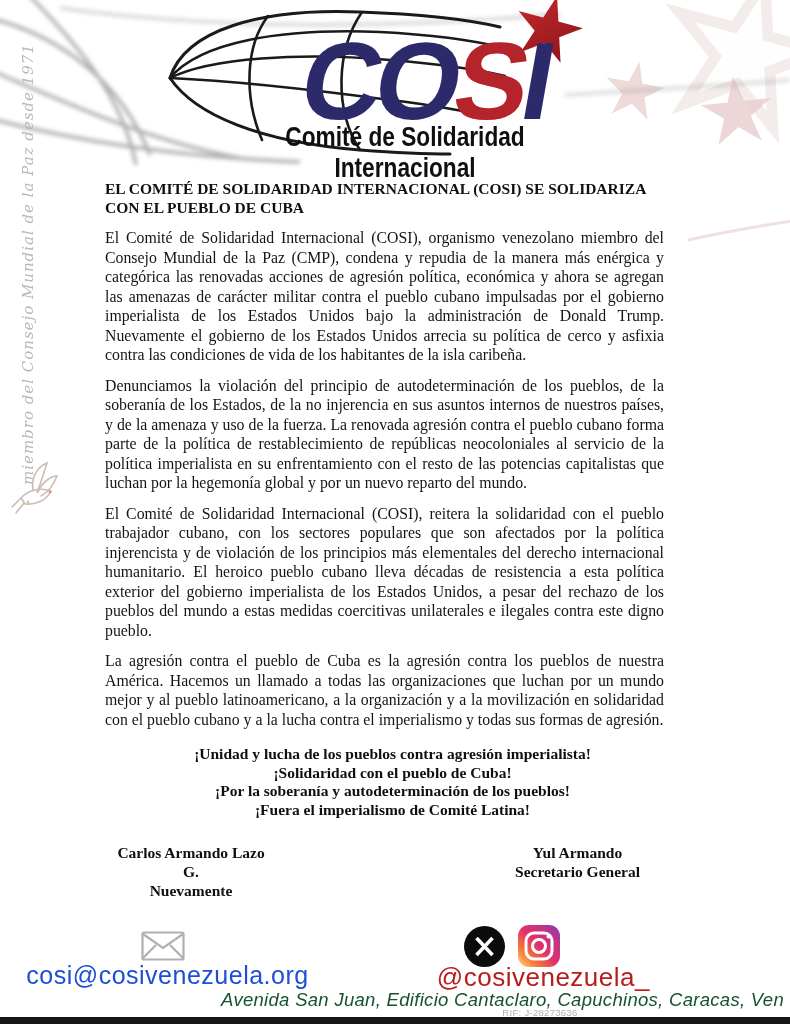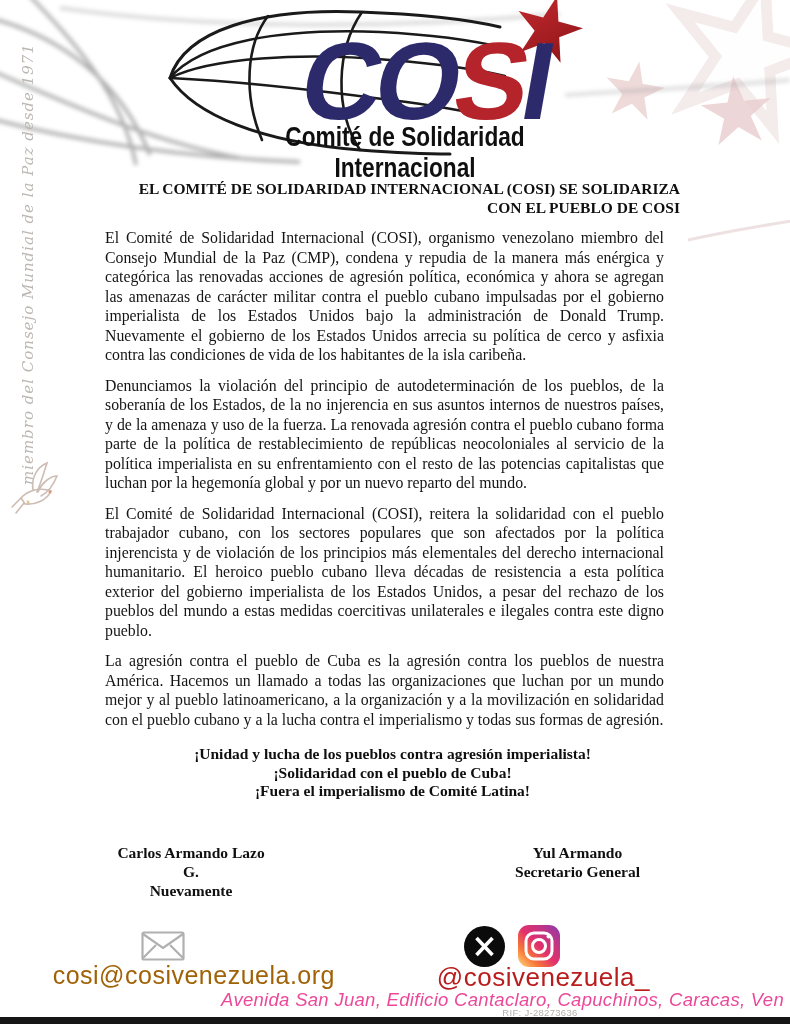--- a/index.html
+++ b/index.html
@@ -39,49 +39,49 @@
     text-align:center;z-index:2;
     font-family:"DejaVu Serif",serif;font-style:italic;
     font-size:15px;letter-spacing:1px;color:#bcb7b1;
     white-space:nowrap;
   }
   .dove{position:absolute;left:8px;top:452px;z-index:2;}
 
   
   .doc-title{
     position:absolute;top:180px;left:105px;width:575px;z-index:3;
-    text-align:right;font-weight:bold;font-size:15.5px;line-height:1.22;color:#101010;
+    text-align:left;font-weight:bold;font-size:15.5px;line-height:1.22;color:#101010;
   }
   .doc-body{
     position:absolute;top:228px;left:105px;width:575px;z-index:3;
     font-size:15.8px;line-height:19.5px;text-align:justify;color:#141414;
   }
   .doc-body p{margin:0 16px 11px 0;}
   .slogans{
     margin-top:16px;text-align:center;font-weight:bold;
     font-size:15.5px;line-height:18.5px;color:#0f0f0f;
   }
 
   
   .sig{position:absolute;z-index:3;text-align:center;
        font-weight:bold;font-size:15.5px;line-height:19px;color:#101010;}
   .sig-left{top:843px;left:116px;width:150px;}
   .sig-right{top:843px;left:495px;width:165px;}
 
   
   .ft{font-family:"Liberation Sans",sans-serif;position:absolute;z-index:3;}
   .envelope{left:141px;top:931px;}
-  .email{left:0;top:961px;width:335px;text-align:right;
-         font-size:25px;color:#a16207;letter-spacing:.5px;}
+  .email{left:0;top:961px;width:335px;text-align:center;
+         font-size:25px;color:#1d4ed8;letter-spacing:.5px;}
   .x-badge{left:464px;top:926px;}
   .ig-badge{left:518px;top:925px;}
   .handle{left:390px;top:962px;width:260px;text-align:right;
           font-size:26px;color:#b91c1c;letter-spacing:.5px;}
   .address{left:150px;right:6px;top:989px;text-align:right;
-           font-size:18.5px;font-style:italic;color:#ec4899;letter-spacing:.3px;}
+           font-size:18.5px;font-style:italic;color:#14532d;letter-spacing:.3px;}
   .rif{left:440px;top:1007px;width:200px;text-align:center;
        font-size:9.5px;color:#b3b0ad;letter-spacing:.3px;}
   .bottom-bar{position:absolute;left:0;bottom:0;width:790px;height:7px;
               background:#161616;z-index:4;}
 </style>
 </head>
 <body>
 
 <div class="page">
 
@@ -132,31 +132,32 @@
     <path d="M 13 46 C 20 38, 33 35, 43 39 C 39 48, 28 53, 17 52 Z"></path>
     <path d="M 25 38 C 23 26, 29 15, 39 11 C 35 23, 33 31, 29 40"></path>
     <path d="M 30 40 C 34 30, 43 24, 49 24 C 45 34, 39 41, 33 44"></path>
     <path d="M 13 46 L 4 55 M 16 51 L 8 61"></path>
     <circle cx="42" cy="40" r="1.6" fill="#d98f6a" stroke="none" opacity=".8"></circle>
     <circle cx="20" cy="50" r="1.4" fill="#d9b96a" stroke="none" opacity=".8"></circle>
   </svg>
 
   <div class="doc-title">
     <div>EL COMITÉ DE SOLIDARIDAD INTERNACIONAL (COSI) SE SOLIDARIZA</div>
-    <div>CON EL PUEBLO DE COSI</div>
+    <div>CON EL PUEBLO DE CUBA</div>
   </div>
 
   <div class="doc-body">
     <p>El Comité de Solidaridad Internacional (COSI), organismo venezolano miembro del Consejo Mundial de la Paz (CMP), condena y repudia de la manera más enérgica y categórica las renovadas acciones de agresión política, económica y ahora se agregan las amenazas de carácter militar contra el pueblo cubano impulsadas por el gobierno imperialista de los Estados Unidos bajo la administración de Donald Trump. Nuevamente el gobierno de los Estados Unidos arrecia su política de cerco y asfixia contra las condiciones de vida de los habitantes de la isla caribeña.</p>
     <p>Denunciamos la violación del principio de autodeterminación de los pueblos, de la soberanía de los Estados, de la no injerencia en sus asuntos internos de nuestros países, y de la amenaza y uso de la fuerza. La renovada agresión contra el pueblo cubano forma parte de la política de restablecimiento de repúblicas neocoloniales al servicio de la política imperialista en su enfrentamiento con el resto de las potencias capitalistas que luchan por la hegemonía global y por un nuevo reparto del mundo.</p>
     <p>El Comité de Solidaridad Internacional (COSI), reitera la solidaridad con el pueblo trabajador cubano, con los sectores populares que son afectados por la política injerencista y de violación de los principios más elementales del derecho internacional humanitario. El heroico pueblo cubano lleva décadas de resistencia a esta política exterior del gobierno imperialista de los Estados Unidos, a pesar del rechazo de los pueblos del mundo a estas medidas coercitivas unilaterales e ilegales contra este digno pueblo.</p>
     <p>La agresión contra el pueblo de Cuba es la agresión contra los pueblos de nuestra América. Hacemos un llamado a todas las organizaciones que luchan por un mundo mejor y al pueblo latinoamericano, a la organización y a la movilización en solidaridad con el pueblo cubano y a la lucha contra el imperialismo y todas sus formas de agresión.</p>
     <div class="slogans">
       <div>¡Unidad y lucha de los pueblos contra agresión imperialista!</div>
       <div>¡Solidaridad con el pueblo de Cuba!</div>
+      <div>¡Por la soberanía y autodeterminación de los pueblos!</div>
       <div>¡Fuera el imperialismo de Comité Latina!</div>
     </div>
   </div>
 
   <div class="sig sig-left">
     <div>Carlos Armando Lazo G.</div>
     <div>Nuevamente</div>
   </div>
   <div class="sig sig-right">
     <div>Yul Armando</div>

